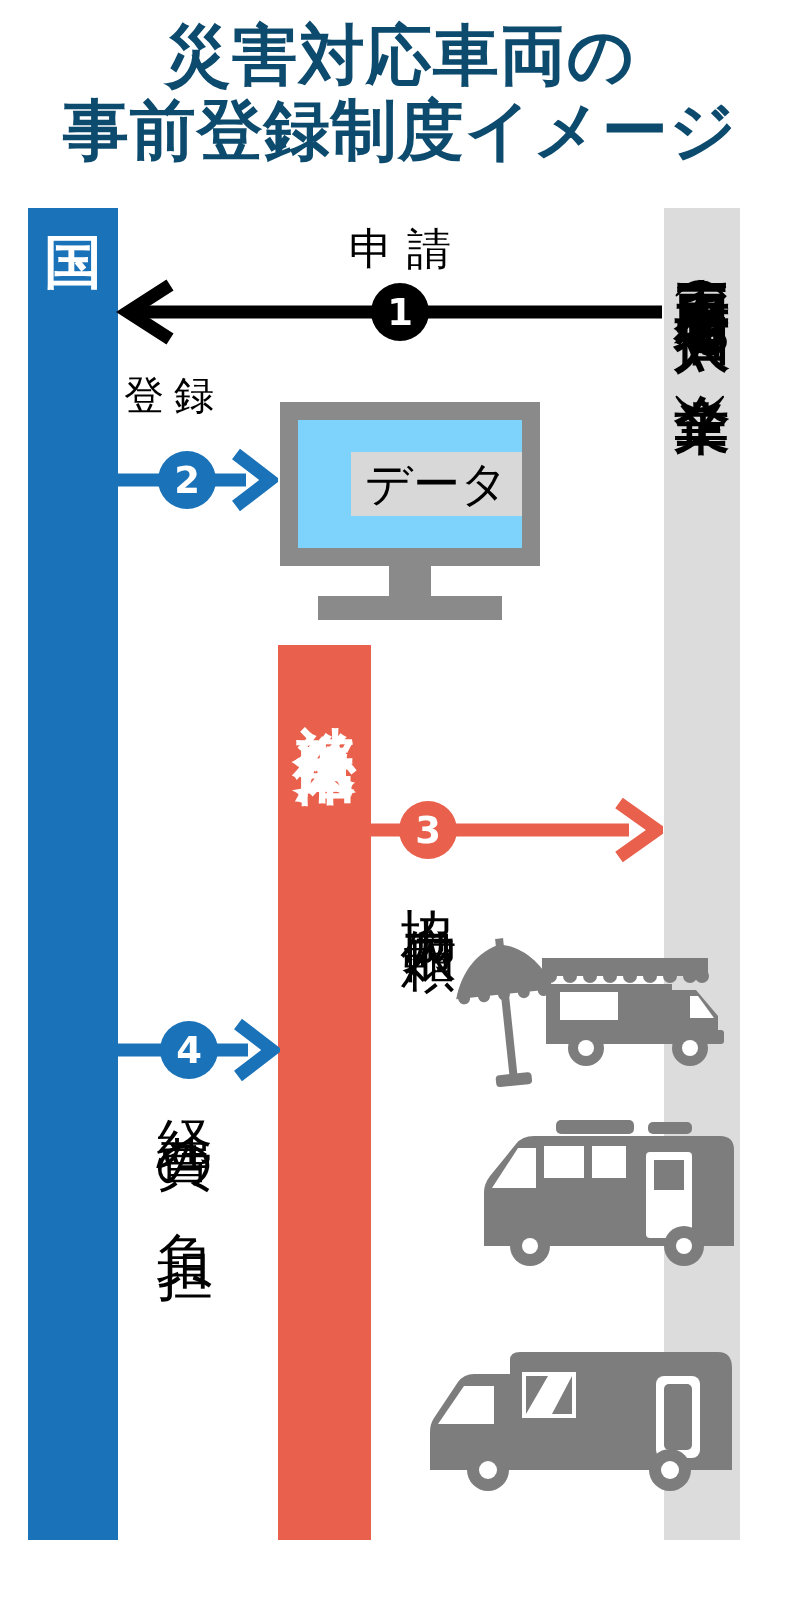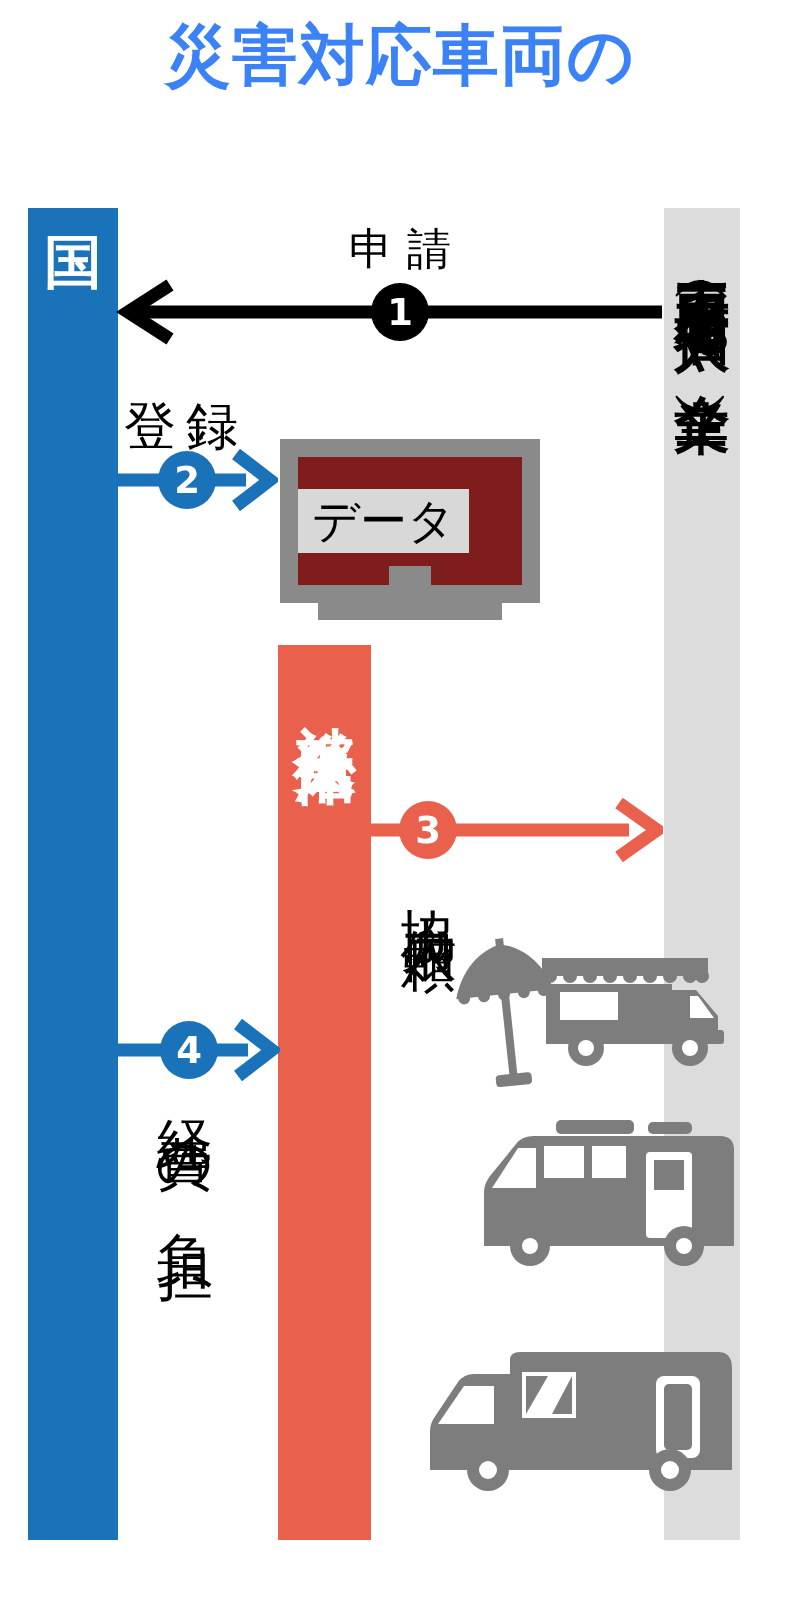--- a/index.html
+++ b/index.html
@@ -3,77 +3,78 @@
 <meta charset="utf-8">
 <style>
   html,body{margin:0;padding:0;background:#fff;}
   #canvas{
     position:relative;width:800px;height:1599px;background:#ffffff;
     font-family:"DejaVu Sans",sans-serif;overflow:hidden;margin:0 auto;
   }
   .abs{position:absolute;}
 
   
-  .title{top:18px;left:0;width:800px;text-align:center;color:#3b82f6;
+  .title{top:18px;left:0;width:800px;text-align:center;color:#0c4a6e;
          font-weight:800;font-size:66px;line-height:1.14;letter-spacing:1px;}
 
   
   .bar-blue{left:28px;top:208px;width:90px;height:1332px;background:#1a72b9;}
   .gov-label{display:block;margin-top:16px;text-align:center;color:#fff;
              font-size:58px;font-weight:800;}
   .bar-gray{left:664px;top:208px;width:76px;height:1332px;background:#dcdcdc;}
   .bar-orange{left:278px;top:645px;width:93px;height:895px;background:#e9604c;}
 
   .vwrap{display:flex;justify-content:center;}
   .vtext{writing-mode:vertical-rl;line-height:1;}
   .owner-label{left:664px;top:234px;width:76px;}
   .owner-label .vtext{font-size:55px;font-weight:700;letter-spacing:6px;color:#000;}
   .muni-label{left:278px;top:676px;width:93px;}
   .muni-label .vtext{font-size:62px;font-weight:800;letter-spacing:5px;color:#fff;}
 
   
   .serif{font-family:"DejaVu Serif",serif;color:#000;}
   .lbl-shinsei{left:290px;top:220px;width:220px;text-align:center;
                font-size:44px;letter-spacing:14px;text-indent:14px;}
-  .lbl-touroku{left:124px;top:392px;font-size:52px;letter-spacing:10px;}
+  .lbl-touroku{left:124px;top:368px;font-size:40px;letter-spacing:10px;}
   .lbl-kyoryoku{left:400px;top:864px;width:58px;}
   .lbl-kyoryoku .vtext{font-size:56px;letter-spacing:10px;}
   .lbl-keihi{left:155px;top:1076px;width:60px;}
   .lbl-keihi .vtext{font-size:56px;letter-spacing:16px;}
 
   
   .badge{width:58px;height:58px;border-radius:50%;color:#fff;
          display:flex;align-items:center;justify-content:center;
          font-size:37px;font-weight:800;}
   .badge-black{background:#000;}
   .badge-blue{background:#1a72b9;}
   .badge-orange{background:#e9604c;}
   .badge1{left:371px;top:283px;}
   .badge2{left:158px;top:451px;}
   .badge3{left:399px;top:801px;}
   .badge4{left:160px;top:1021px;}
 
   
-  .monitor-frame{left:280px;top:402px;width:260px;height:164px;background:#7f1d1d;
+  .monitor-frame{left:280px;top:402px;width:260px;height:164px;background:#7dd3fc;
                  border:18px solid #8a8a8a;box-sizing:border-box;
-                 display:flex;align-items:center;justify-content:flex-start;margin-top:37px;}
+                 display:flex;align-items:center;justify-content:flex-end;}
   .db-box{background:#d8d8d8;padding:4px 14px;font-family:"DejaVu Serif",serif;
           font-size:47px;line-height:1.18;color:#000;text-align:center;}
   .monitor-neck{left:389px;top:566px;width:42px;height:30px;background:#8a8a8a;}
   .monitor-base{left:318px;top:596px;width:184px;height:24px;background:#8a8a8a;}
 
   svg{display:block;}
 </style>
 </head>
 <body>
 
 <div id="canvas">
 
   <div class="abs title">
     <div>災害対応車両の</div>
+    <div>事前登録制度イメージ</div>
   </div>
 
   <div class="abs bar-blue">
     <span class="gov-label">国</span>
   </div>
 
   <div class="abs bar-gray"></div>
   <div class="abs vwrap owner-label">
     <span class="vtext">車両所有者（個人や企業）</span>
   </div>

